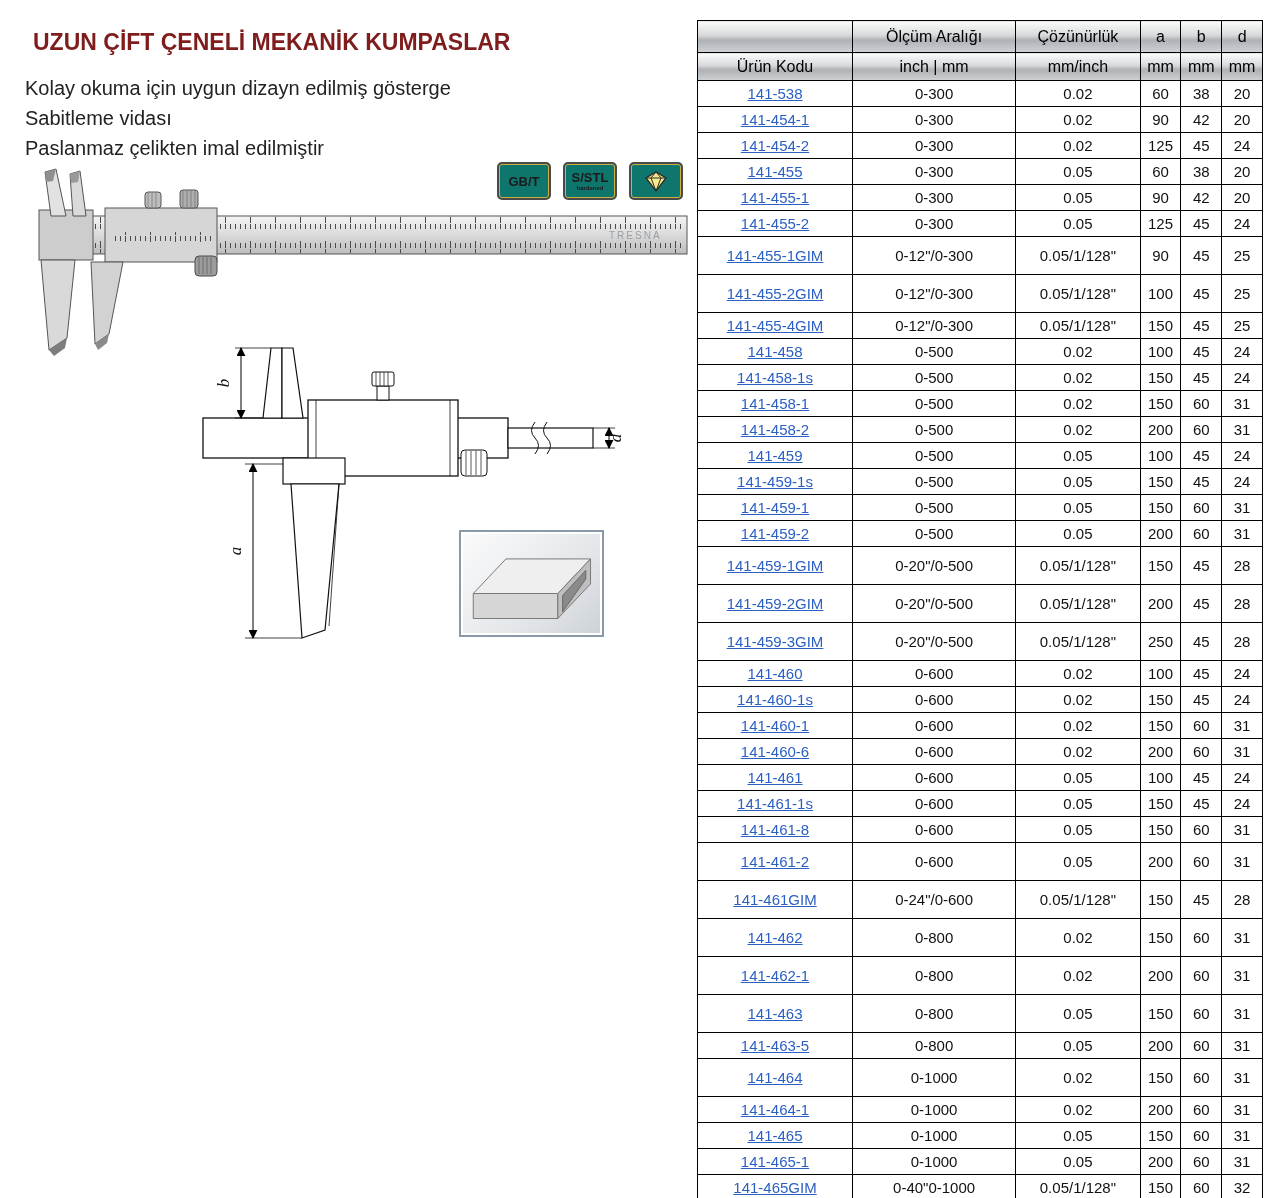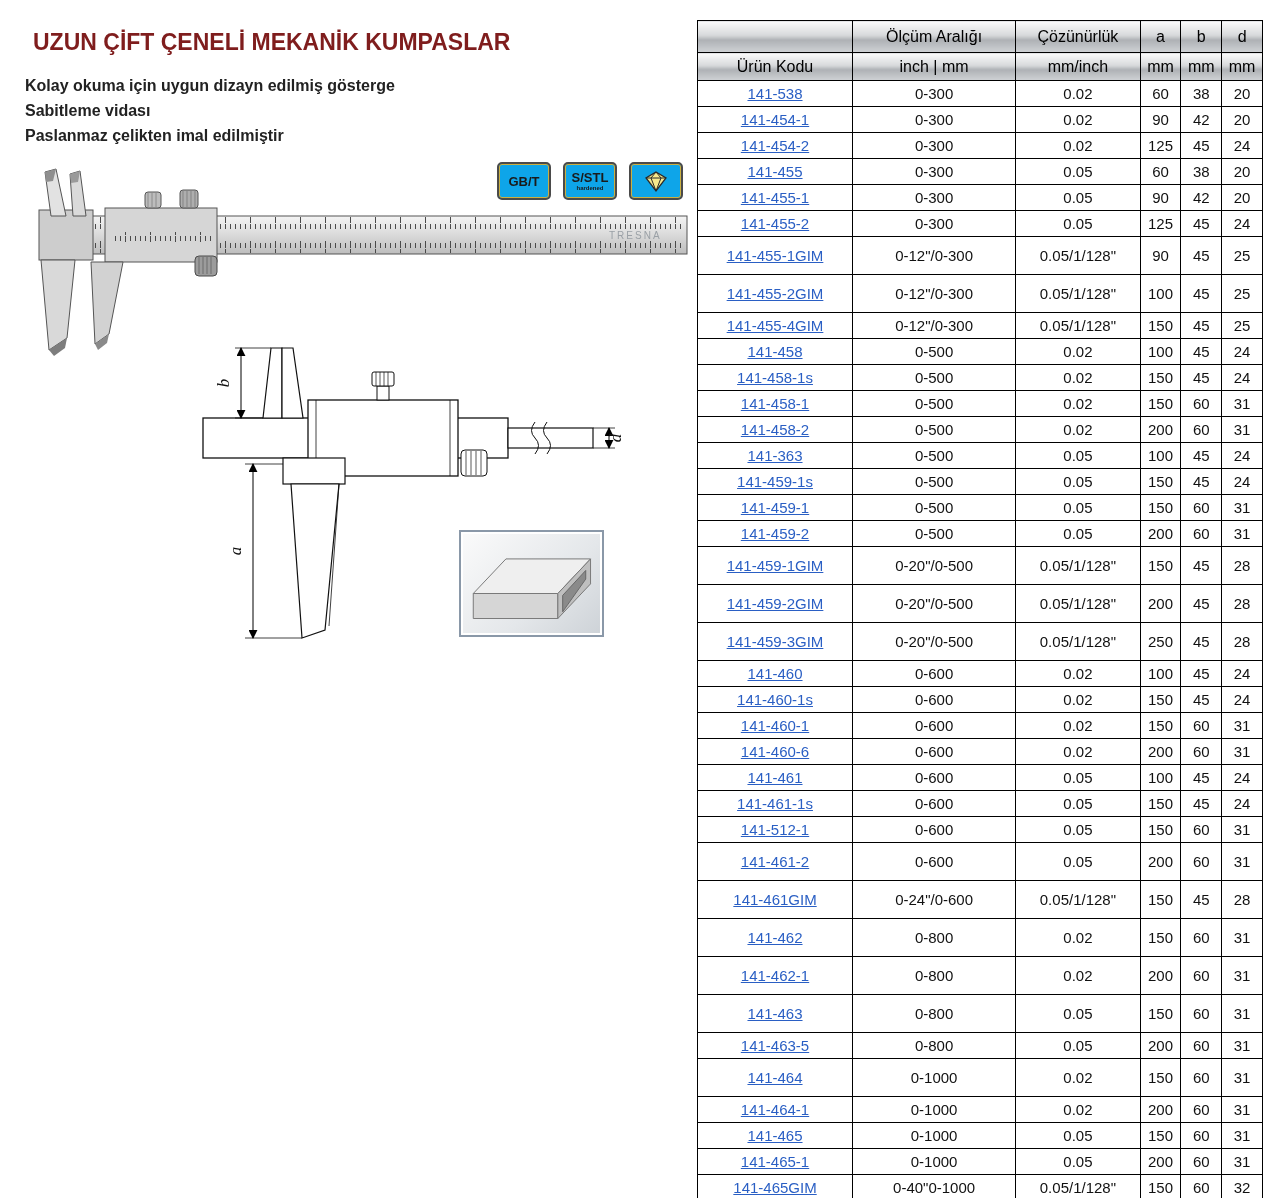--- a/index.html
+++ b/index.html
@@ -4,26 +4,26 @@
 <style>
   html,body { margin:0; padding:0; }
   body {
     width:1280px; height:1198px; position:relative; background:#ffffff;
     font-family:"Liberation Sans", sans-serif; color:#111; overflow:hidden;
   }
 
   
   .left-col { position:absolute; left:25px; top:22px; width:665px; height:1160px; }
   .page-title { margin:8px; font-size:23px; line-height:1.1; font-weight:bold; color:#7f1d1d; }
-  .features { margin-top:22px; font-size:16px; font-weight:bold; color:#222; }
+  .features { margin-top:22px; font-size:20px; font-weight:normal; color:#222; }
   .features div { margin-bottom:7px; }
 
   .badges { position:absolute; left:472px; top:140px; display:flex; gap:12px; align-items:flex-start; }
   .badge {
-    background:#0ea5e9; border:2px solid #4a4a4a; border-radius:5px;
+    background:#0f766e; border:2px solid #4a4a4a; border-radius:5px;
     min-width:38px; height:30px; padding:2px 6px;
     display:flex; flex-direction:column; align-items:center; justify-content:center;
     font-weight:bold; font-size:13px; color:#1a1a1a;
     box-shadow:inset 0 0 0 1px #cbb041;
   }
   .badge .b-sub { font-size:6px; line-height:1.1; font-weight:bold; }
 
   svg.caliper-photo { position:absolute; left:0; top:142px; }
   svg.caliper-dim  { position:absolute; left:158px; top:316px; }
 
@@ -304,21 +304,21 @@
         </tr>
         <tr>
           <td><a href="#" class="code-link">141-458-2</a></td>
           <td>0-500</td>
           <td>0.02</td>
           <td>200</td>
           <td>60</td>
           <td>31</td>
         </tr>
         <tr>
-          <td><a href="#" class="code-link">141-363</a></td>
+          <td><a href="#" class="code-link">141-459</a></td>
           <td>0-500</td>
           <td>0.05</td>
           <td>100</td>
           <td>45</td>
           <td>24</td>
         </tr>
         <tr>
           <td><a href="#" class="code-link">141-459-1s</a></td>
           <td>0-500</td>
           <td>0.05</td>
@@ -408,21 +408,21 @@
         </tr>
         <tr>
           <td><a href="#" class="code-link">141-461-1s</a></td>
           <td>0-600</td>
           <td>0.05</td>
           <td>150</td>
           <td>45</td>
           <td>24</td>
         </tr>
         <tr>
-          <td><a href="#" class="code-link">141-512-1</a></td>
+          <td><a href="#" class="code-link">141-461-8</a></td>
           <td>0-600</td>
           <td>0.05</td>
           <td>150</td>
           <td>60</td>
           <td>31</td>
         </tr>
         <tr class="tall">
           <td><a href="#" class="code-link">141-461-2</a></td>
           <td>0-600</td>
           <td>0.05</td>

